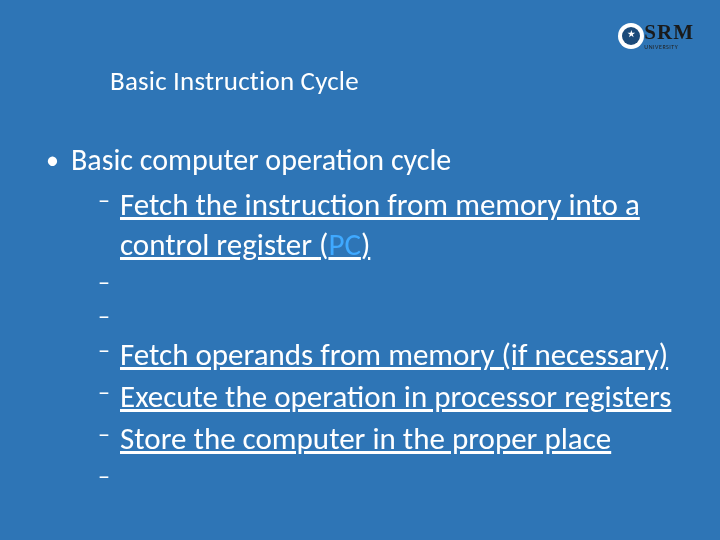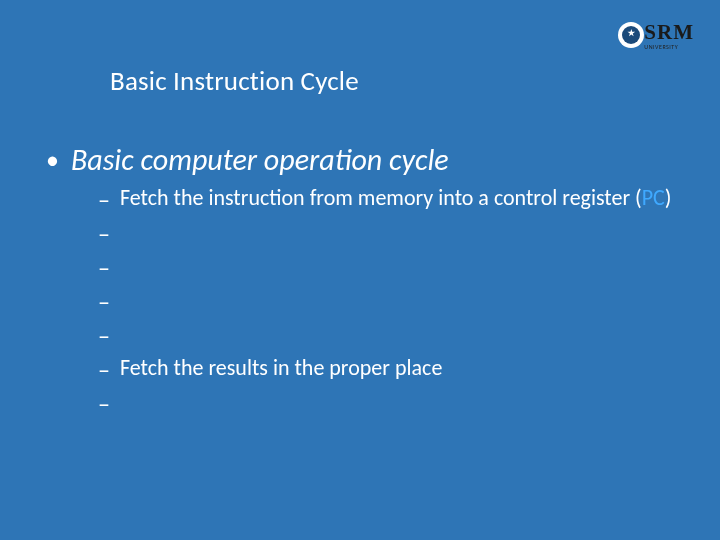--- a/index.html
+++ b/index.html
@@ -27,21 +27,21 @@
     font-size: 27px;
     color: #ffffff;
     font-weight: 400;
     letter-spacing: 0.2px;
   }
   .logo {
     position: absolute;
     top: 22px;
     right: 26px;
     display: flex;
-    align-items: flex-start;
+    align-items: center;
   }
   .logo-seal {
     width: 26px;
     height: 26px;
     border-radius: 50%;
     background: #fff;
     display: flex;
     align-items: center;
     justify-content: center;
   }
@@ -92,40 +92,40 @@
   }
   .bullet-l1 .dot {
     font-size: 26px;
     line-height: 36px;
     margin-right: 12px;
     margin-left: 4px;
   }
   .bullet-l1 .text {
     font-size: 30px;
     line-height: 36px;
-    font-style: italic;
   }
   .sublist {
     margin-left: 56px;
     margin-top: 4px;
   }
   .bullet-l2 {
     display: flex;
     align-items: flex-start;
     margin-bottom: 2px;
   }
   .bullet-l2 .dash {
     font-size: 24px;
     line-height: 32px;
     margin-right: 8px;
     min-width: 14px;
   }
   .bullet-l2 .text {
-    font-size: 22px;
-    line-height: 28px;
+    font-size: 31px;
+    line-height: 40px;
+    text-decoration: underline;
   }
   .pc {
     color: #3fa9ff;
   }
   .paren { color: #ffffff; }
 </style>
 </head>
 <body>
 
 <div class="logo">
@@ -161,29 +161,31 @@
     <div class="bullet-l2">
       <span class="dash">–</span>
     </div>
 
     <div class="bullet-l2">
       <span class="dash">–</span>
     </div>
 
     <div class="bullet-l2">
       <span class="dash">–</span>
+      <span class="text">Fetch operands from memory (if necessary)</span>
     </div>
 
     <div class="bullet-l2">
       <span class="dash">–</span>
+      <span class="text">Execute the operation in processor registers</span>
     </div>
 
     <div class="bullet-l2">
       <span class="dash">–</span>
-      <span class="text">Fetch the results in the proper place</span>
+      <span class="text">Store the computer in the proper place</span>
     </div>
 
     <div class="bullet-l2">
       <span class="dash">–</span>
     </div>
 
   </div>
 </div>
 
 </body></html>

